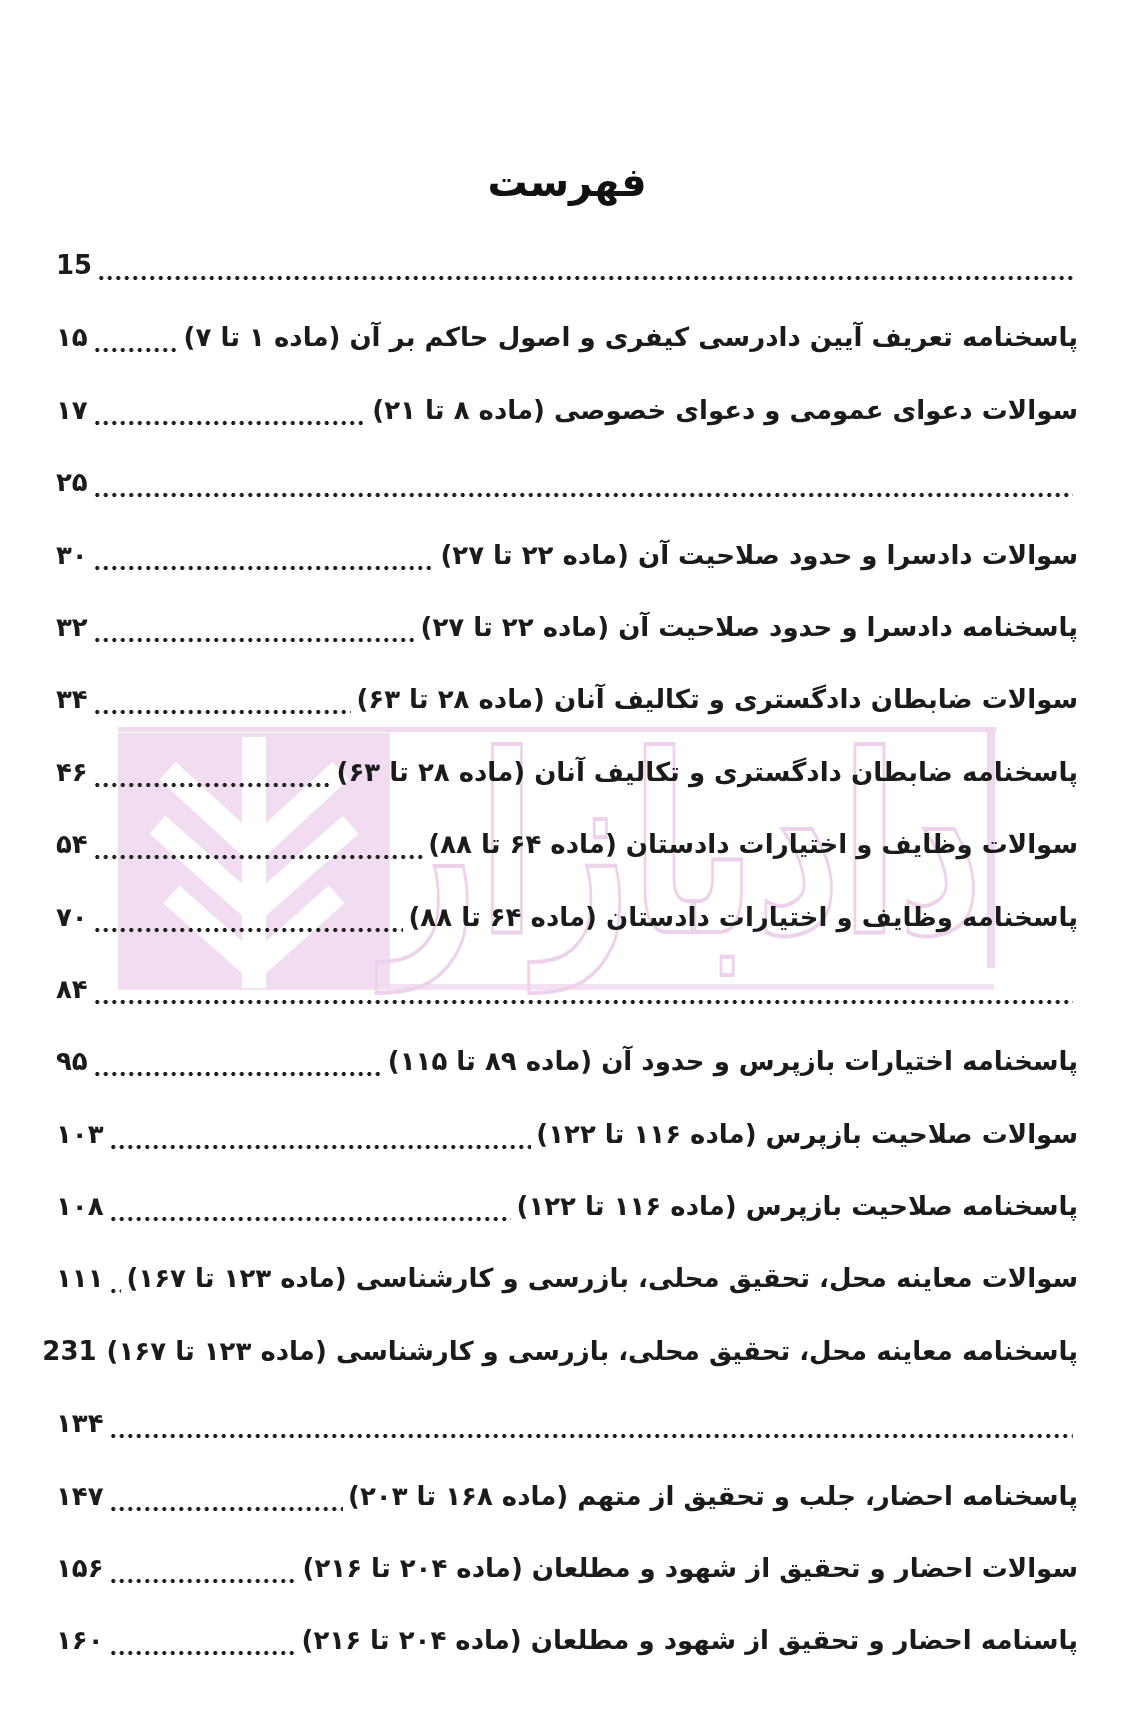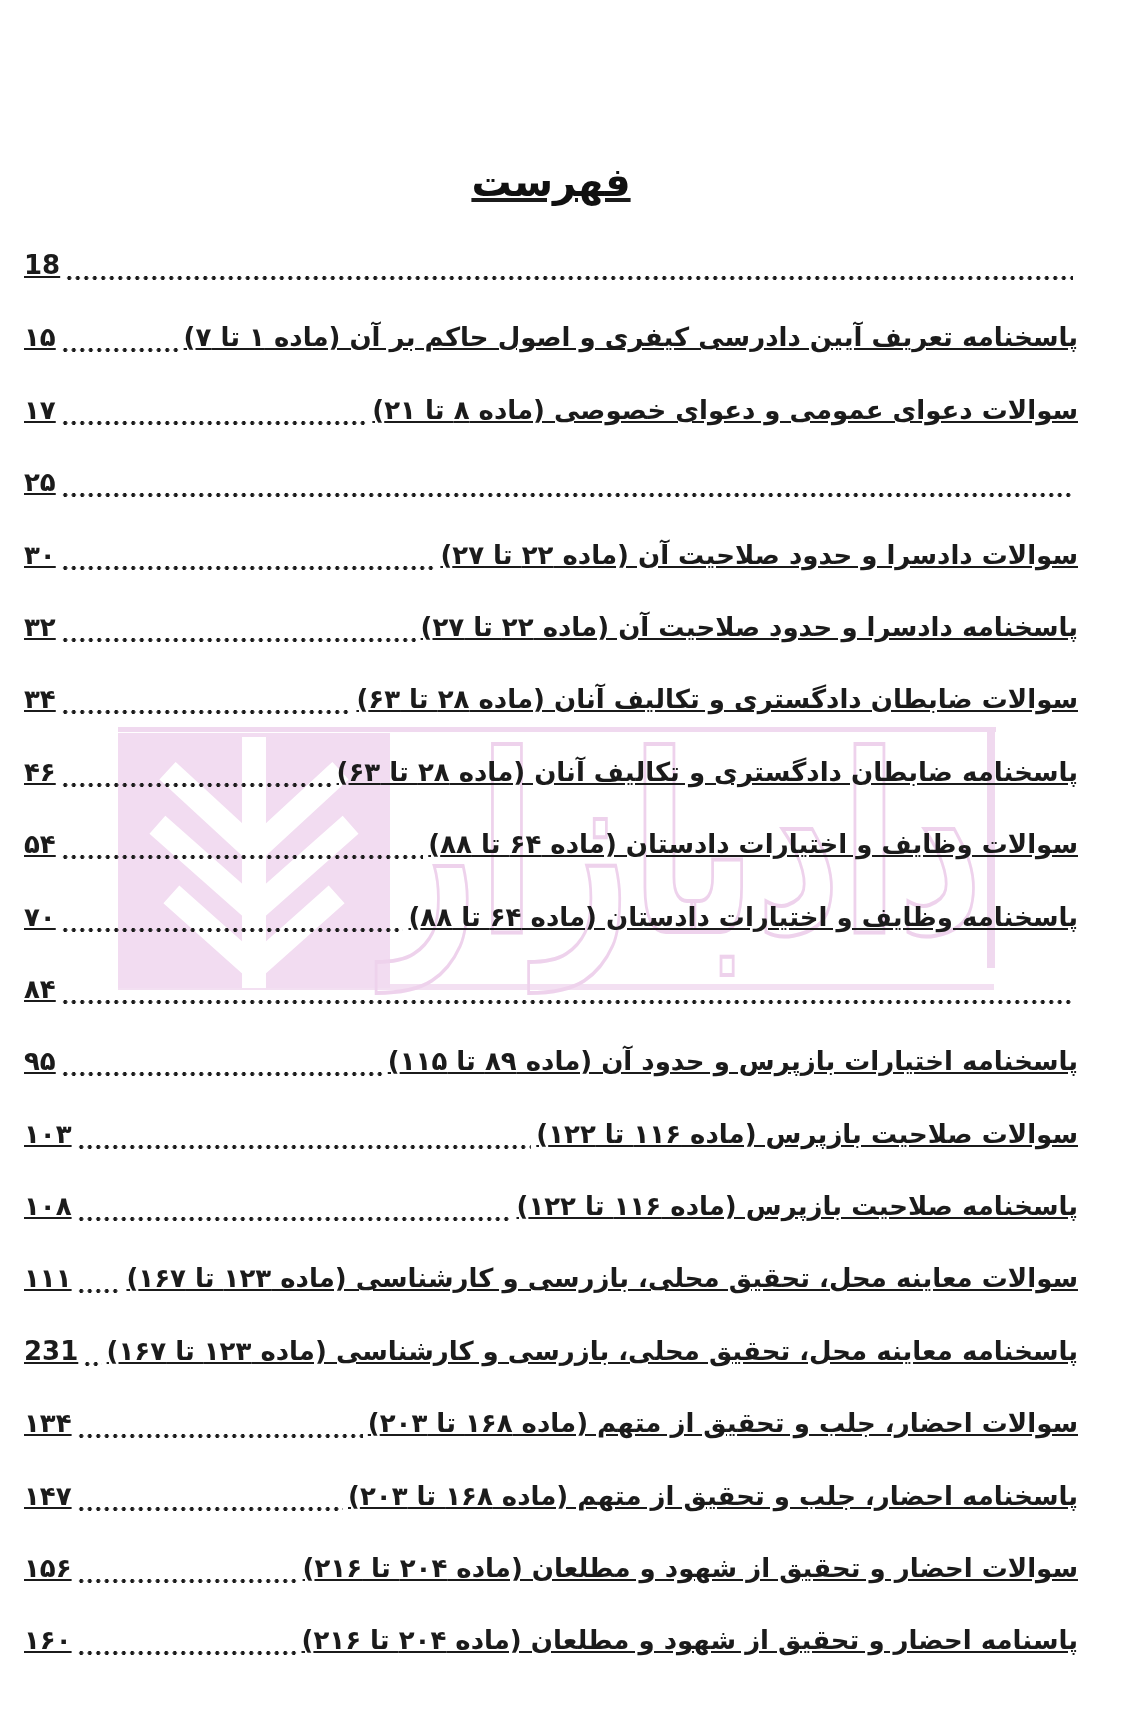--- a/index.html
+++ b/index.html
@@ -17,23 +17,22 @@
   .wm-bottom-line{position:absolute;left:118px;top:984px;width:876px;height:6px;background:#f3e0f2;}
   .wm-right-line{position:absolute;left:987px;top:727px;width:8px;height:241px;background:#f0d9ef;}
   .wm-block{position:absolute;left:118px;top:733px;width:272px;height:255px;background:#f2dcf1;}
   .wm-block svg{display:block;width:100%;height:100%;}
   .wm-text{position:absolute;left:372px;top:664px;width:622px;height:332px;}
   .wm-text svg{display:block;width:100%;height:100%;}
   
   .content{
     position:absolute;inset:0;z-index:1;
     direction:rtl;
-    padding:0 44px 0 24px;
+    padding:0 44px 0 56px;
     box-sizing:border-box;
-    text-decoration:underline;
   }
   .doc-title{
     margin:158px 0 0 0;
     text-align:center;
     font-size:40px;
     line-height:48px;
     font-weight:bold;
     color:#111;
   }
   .toc-list{margin-top:30px;}
@@ -93,21 +92,21 @@
         <text x="311" y="268" text-anchor="middle" font-family="DejaVu Sans, sans-serif" font-size="248" font-weight="bold" fill="none" stroke="#eed2ec" stroke-width="4" textLength="600" lengthAdjust="spacingAndGlyphs">دادبازار</text>
       </svg>
     </div>
   </div>
 
   <div class="content">
     <h1 class="doc-title">فهرست</h1>
     <div class="toc-list">
         <div class="toc-row">
           <span class="toc-leader"></span>
-          <span class="toc-page">18</span>
+          <span class="toc-page">15</span>
         </div>
         <div class="toc-row">
           <span class="toc-title">پاسخنامه تعریف آیین دادرسی کیفری و اصول حاکم بر آن (ماده ۱ تا ۷)</span>
           <span class="toc-leader"></span>
           <span class="toc-page">۱۵</span>
         </div>
         <div class="toc-row">
           <span class="toc-title">سوالات دعوای عمومی و دعوای خصوصی (ماده ۸ تا ۲۱)</span>
           <span class="toc-leader"></span>
           <span class="toc-page">۱۷</span>
@@ -169,21 +168,20 @@
           <span class="toc-title">سوالات معاینه محل، تحقیق محلی، بازرسی و کارشناسی (ماده ۱۲۳ تا ۱۶۷)</span>
           <span class="toc-leader"></span>
           <span class="toc-page">۱۱۱</span>
         </div>
         <div class="toc-row">
           <span class="toc-title">پاسخنامه معاینه محل، تحقیق محلی، بازرسی و کارشناسی (ماده ۱۲۳ تا ۱۶۷)</span>
           <span class="toc-leader"></span>
           <span class="toc-page">231</span>
         </div>
         <div class="toc-row">
-          <span class="toc-title">سوالات احضار، جلب و تحقیق از متهم (ماده ۱۶۸ تا ۲۰۳)</span>
           <span class="toc-leader"></span>
           <span class="toc-page">۱۳۴</span>
         </div>
         <div class="toc-row">
           <span class="toc-title">پاسخنامه احضار، جلب و تحقیق از متهم (ماده ۱۶۸ تا ۲۰۳)</span>
           <span class="toc-leader"></span>
           <span class="toc-page">۱۴۷</span>
         </div>
         <div class="toc-row">
           <span class="toc-title">سوالات احضار و تحقیق از شهود و مطلعان (ماده ۲۰۴ تا ۲۱۶)</span>

